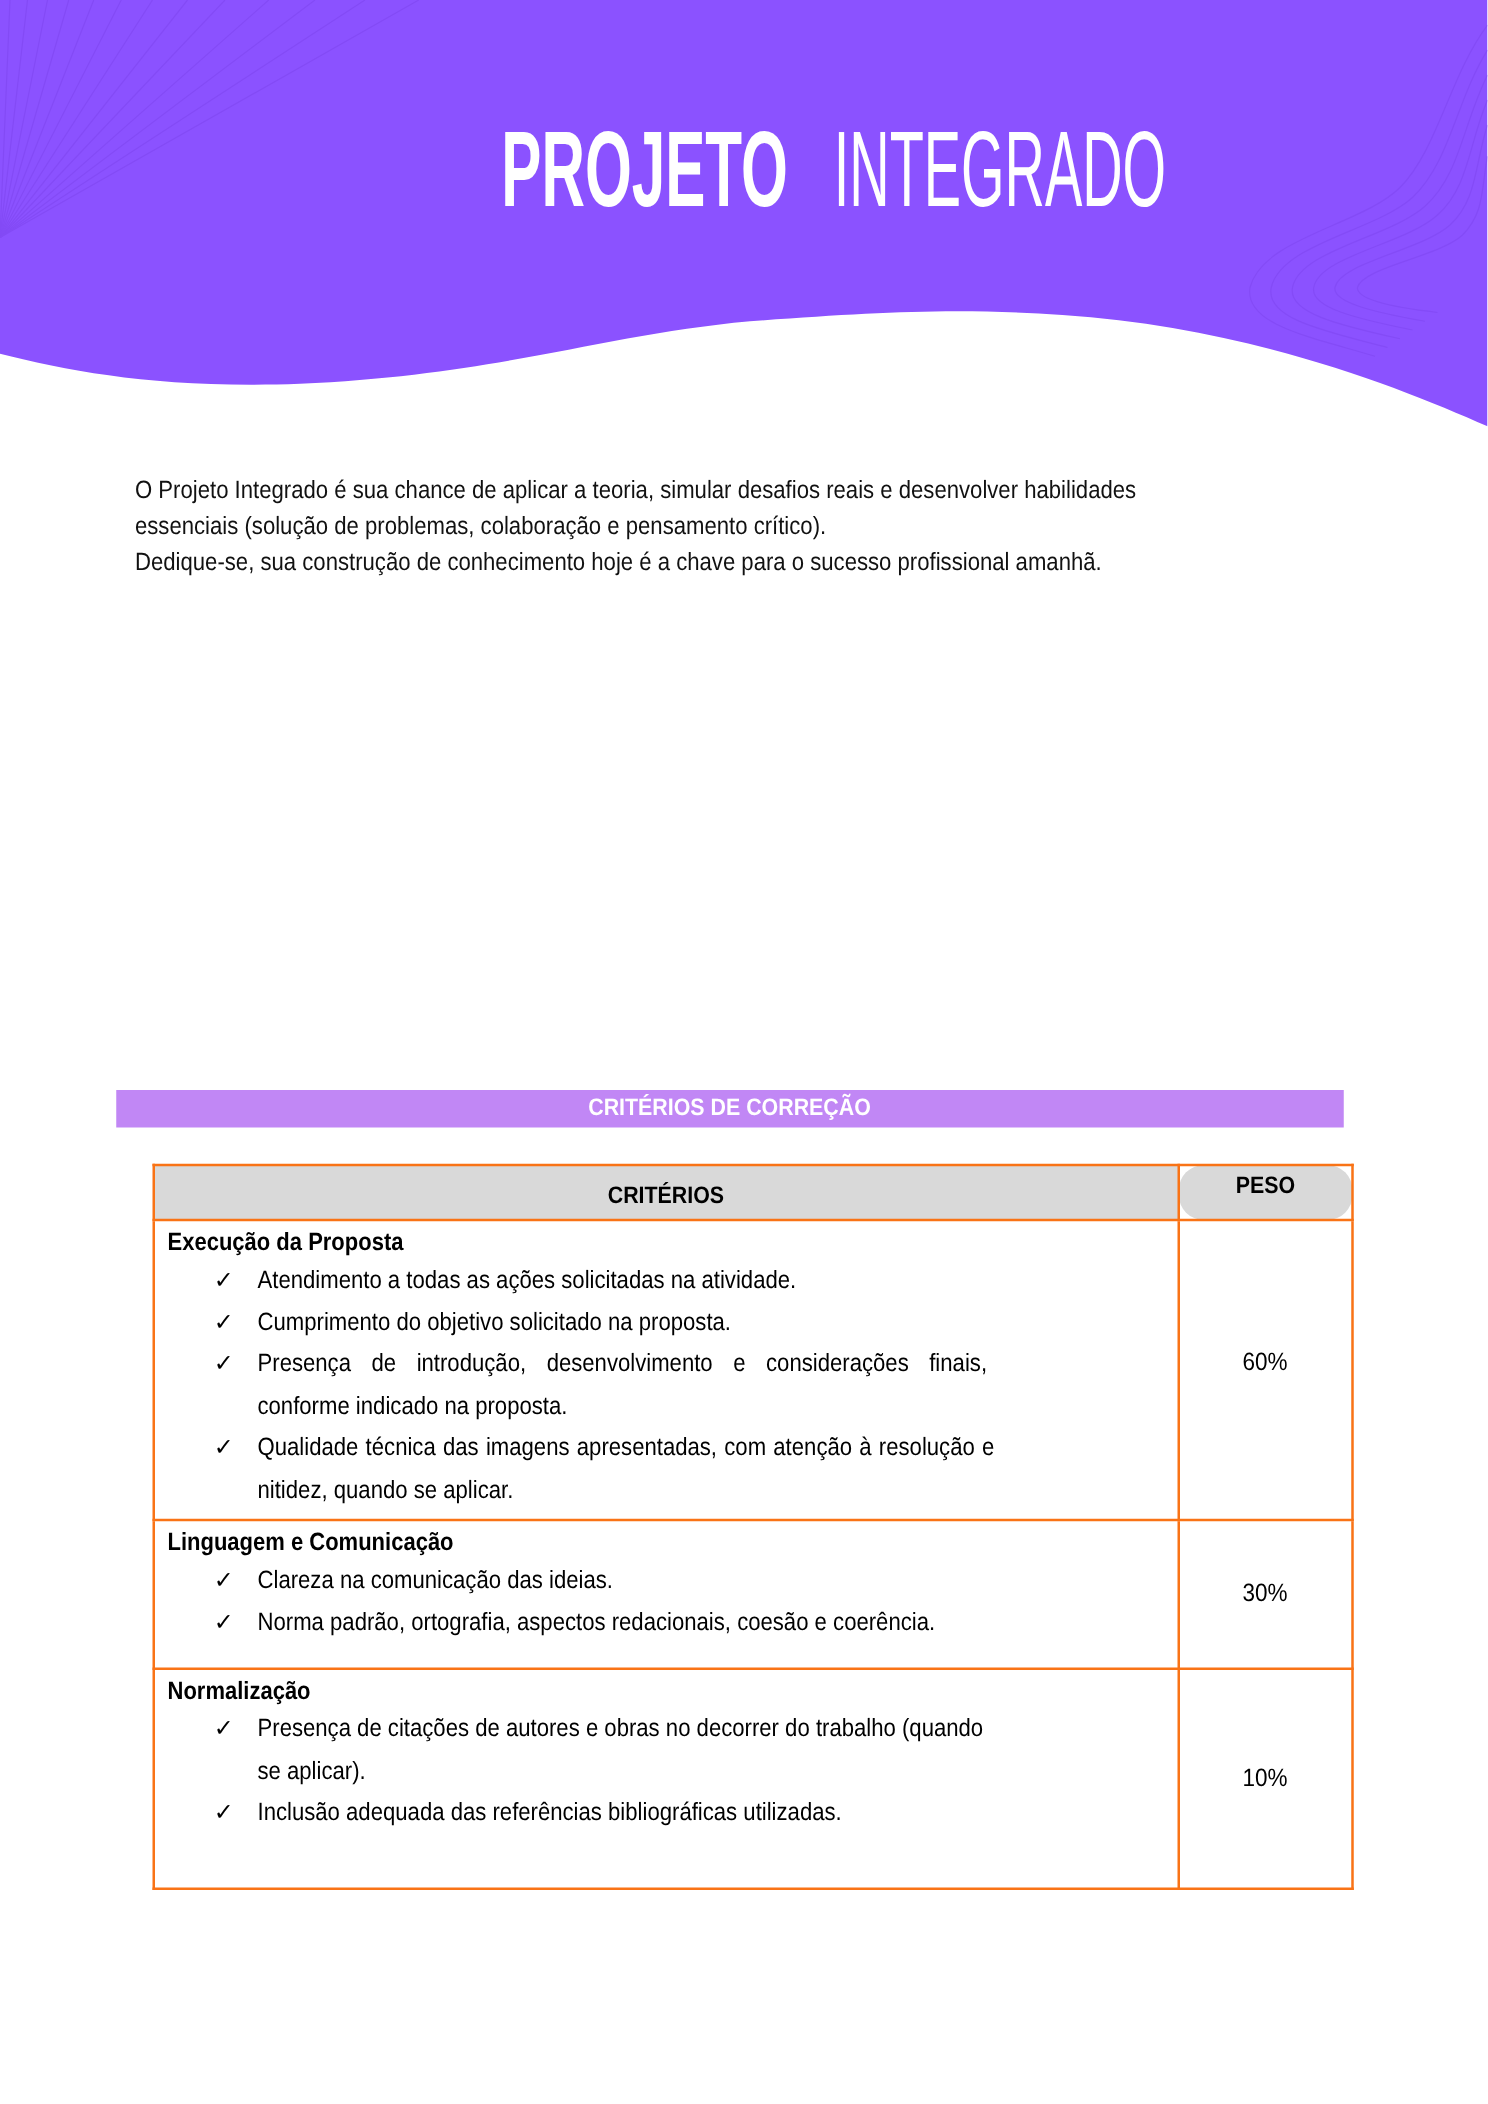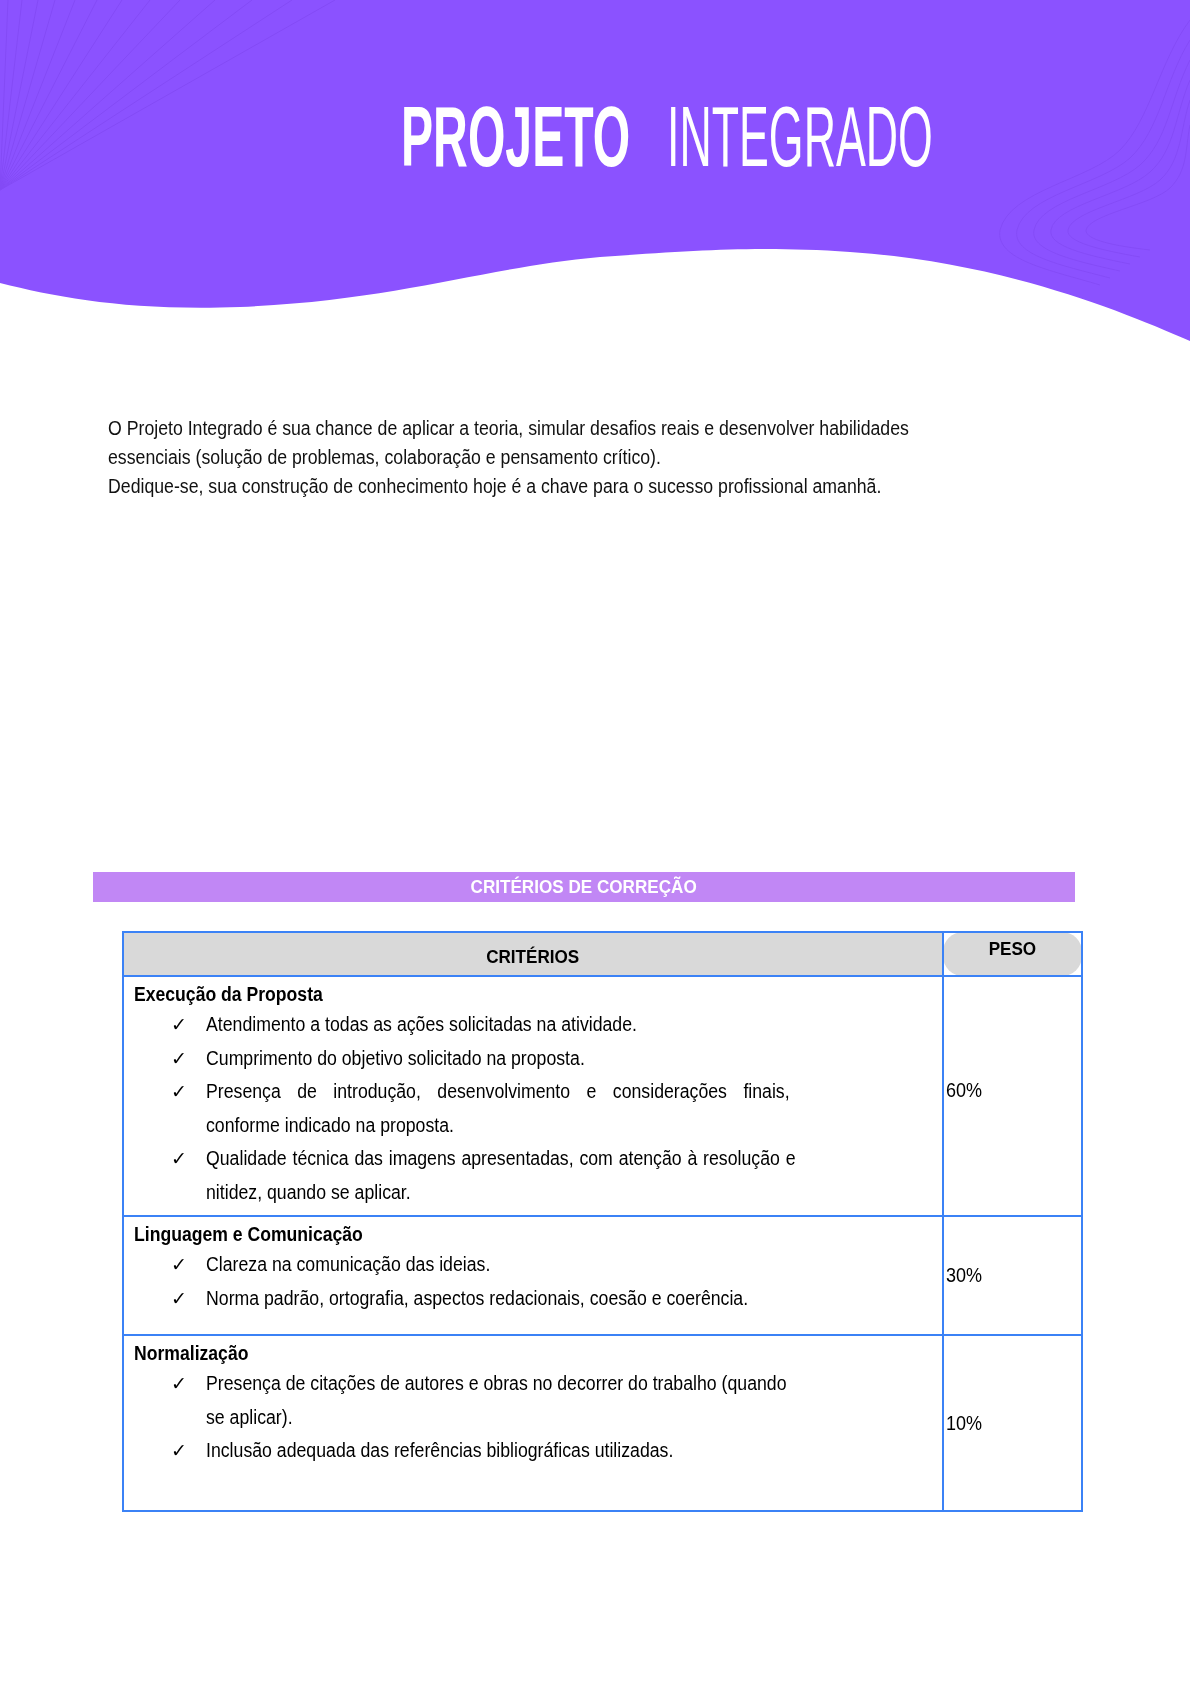--- a/index.html
+++ b/index.html
@@ -12,49 +12,49 @@
   .hero-title { position: absolute; left: 401px; top: 96px; height: 80px; white-space: nowrap;
                 transform-origin: left top; }
   .hero-title span { display: inline-block; color: #ffffff; font-size: 86px; line-height: 80px;
                      letter-spacing: 0; }
   .t-bold { font-weight: bold; transform: scaleX(0.56); transform-origin: left center; width: 245px; }
   .t-light { font-weight: normal; transform: scaleX(0.52); transform-origin: left center; }
   .t-bold-wrap { position: absolute; left: 0; top: 0; }
   .t-light-wrap { position: absolute; left: 266px; top: 0; }
 
   
-  .intro { position: absolute; left: 108px; top: 378px; width: 1000px; margin-top: 36px; }
+  .intro { position: absolute; left: 108px; top: 378px; width: 1000px; }
   .intro-line { display: block; font-size: 20px; line-height: 29px; white-space: nowrap;
                 transform: scaleX(0.885); transform-origin: left center; color: #111; }
 
   
   .section-bar { position: absolute; left: 93px; top: 872px; width: 982px; height: 30px;
                  background: #C187F5; display: flex; align-items: center; justify-content: center; }
   .section-bar span { color: #ffffff; font-weight: bold; font-size: 19px;
                       transform: scaleX(0.9); display: inline-block; }
 
   
   .crit-table { position: absolute; left: 122px; top: 931px; width: 961px;
                 border-collapse: collapse; table-layout: fixed; }
-  .crit-table th, .crit-table td { border: 2px solid #3b82f6; padding: 0; vertical-align: top; }
+  .crit-table th, .crit-table td { border: 2px solid #f97316; padding: 0; vertical-align: top; }
   .crit-table th { background: #D9D9D9; font-weight: bold; font-size: 19px; height: 42px; }
   .col-crit { width: 818px; }
   .col-peso { width: 139px; }
   .th-crit { text-align: center; vertical-align: middle !important; }
   .th-crit span { display: inline-block; transform: scaleX(0.9); padding-top: 6px; }
   .th-peso { text-align: center; border-radius: 20px; }
   .th-peso span { display: inline-block; transform: scaleX(0.9); padding-top: 5px; }
   .row-cell { padding: 4px 12px 6px 10px !important; }
   .row-title { display: block; font-weight: bold; font-size: 20px; line-height: 27px;
                white-space: nowrap; transform: scaleX(0.88); transform-origin: left center; }
   .item { position: relative; padding-left: 72px; }
   .item .check { position: absolute; left: 37px; top: 0; font-size: 19px; line-height: 33.5px; }
   .item-line { display: block; font-size: 20px; line-height: 33.5px; white-space: nowrap;
                transform-origin: left center; }
-  .peso-cell { text-align: left; vertical-align: middle !important; font-size: 20px; margin-top: 47px; }
+  .peso-cell { text-align: center; vertical-align: middle !important; font-size: 20px; margin-top: 47px; }
   .peso-cell span { display: inline-block; transform: scaleX(0.9); padding-left: 0; }
   .row1 { height: 227px; border-radius: 19px; }
   .row2 { height: 119px; }
   .row3 { height: 176px; }
   .peso1 span { position: relative; top: -6px; }
 </style>
 </head>
 <body>
 
 <div class="hero">

